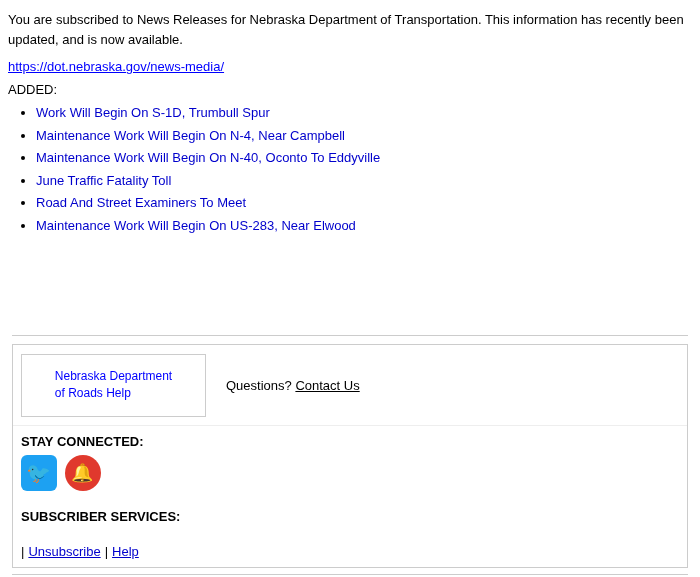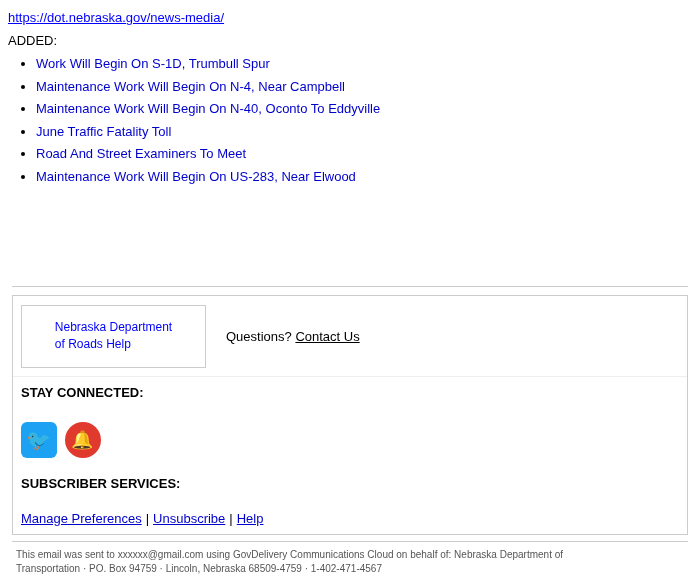--- a/index.html
+++ b/index.html
@@ -110,21 +110,21 @@
 
     .stay-connected {
       padding: 8px 8px 4px 8px;
       border-top: 1px solid #eee;
     }
 
     .stay-connected-label {
       font-size: 13px;
       font-weight: bold;
       color: #000;
-      margin-bottom: 22px;
+      margin-bottom: 6px;
     }
 
     .social-icons {
       display: flex;
       gap: 8px;
       margin-bottom: 10px;
     }
 
     .twitter-icon {
       width: 36px;
@@ -203,20 +203,23 @@
       font-size: 10px;
       color: #555;
       line-height: 1.4;
       max-width: 580px;
     }
   </style>
 </head>
 <body>
 
 <div class="email-body">
+  <p class="intro-text">
+    <span>You are subscribed to News Releases for Nebraska Department of Transportation. This information has recently been updated, and is now available.</span>
+  </p>
 
   <div class="link-section">
     <a href="#">https://dot.nebraska.gov/news-media/</a>
   </div>
 
   <p class="added-label">ADDED:</p>
 
   <ul class="news-list">
     <li>
       <a href="#">Work Will Begin On S-1D, Trumbull Spur</a>
@@ -264,21 +267,20 @@
         </div>
         <div class="notification-icon">
           <span class="notification-bell">🔔</span>
         </div>
       </div>
     </div>
 
     <div class="subscriber-services">
       <div class="subscriber-label">SUBSCRIBER SERVICES:</div>
       <div class="subscriber-links">
-        <a href="#">Manage Preferences</a>
         <span class="separator">|</span>
         <a href="#">Unsubscribe</a>
         <span class="separator">|</span>
         <a href="#">Help</a>
       </div>
     </div>
   </div>
 
   <hr class="bottom-divider">
 

